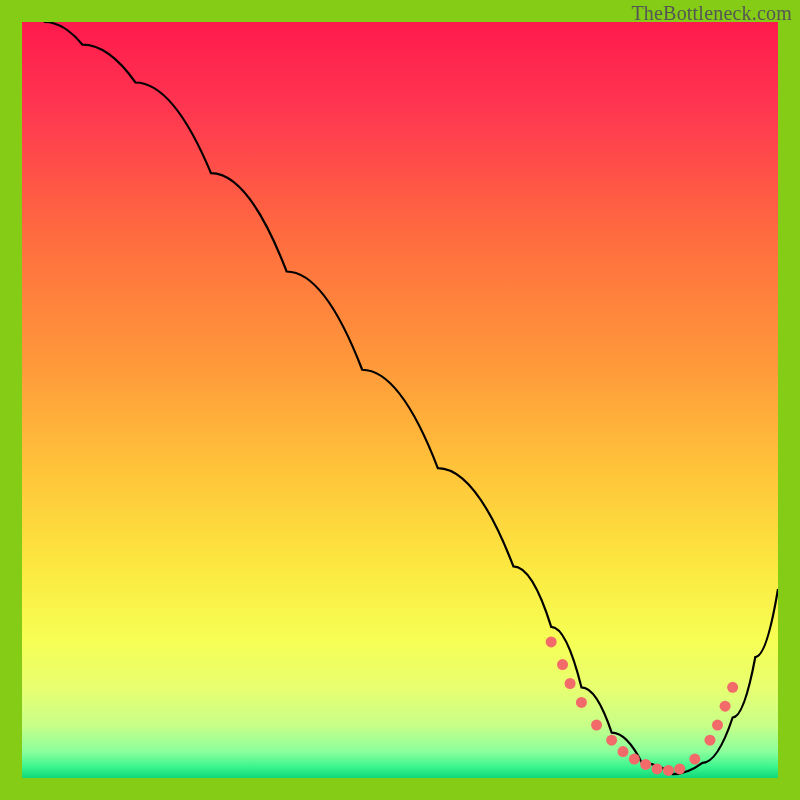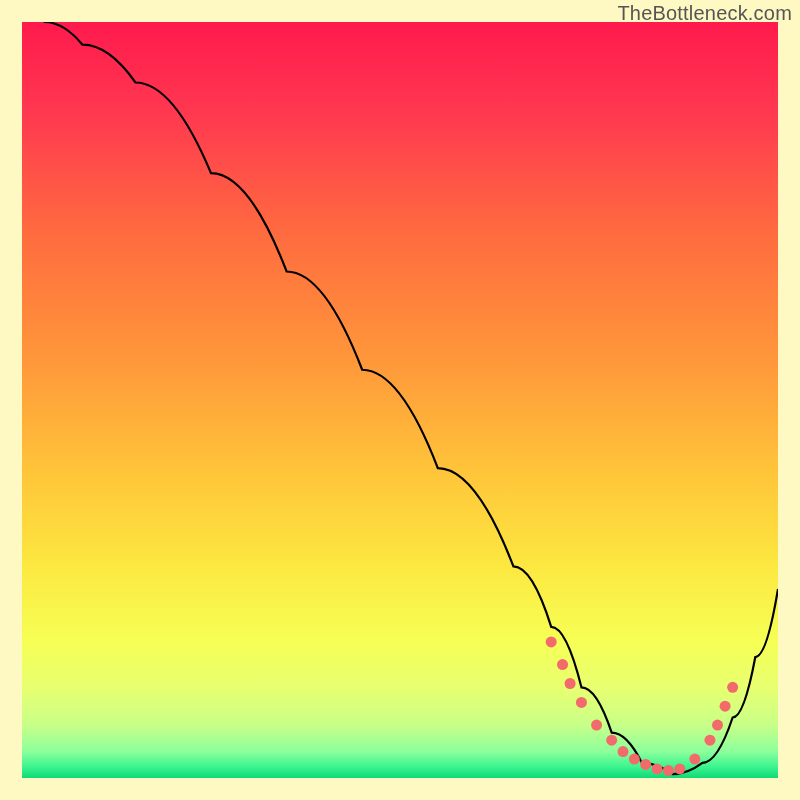--- a/index.html
+++ b/index.html
@@ -8,21 +8,22 @@
     width: 800px;
     height: 800px;
     background: #000;
     font-family: Arial, Helvetica, sans-serif;
     overflow: hidden;
   }
   .frame {
     position: relative;
     width: 800px;
     height: 800px;
-    background: #fef9c3;
+    background: #84cc16;
+    font-family: Liberation Serif, serif;
   }
   .plot-area {
     position: absolute;
     left: 22px;
     top: 22px;
     width: 756px;
     height: 756px;
     overflow: hidden;
   }
   .gradient-bg {

